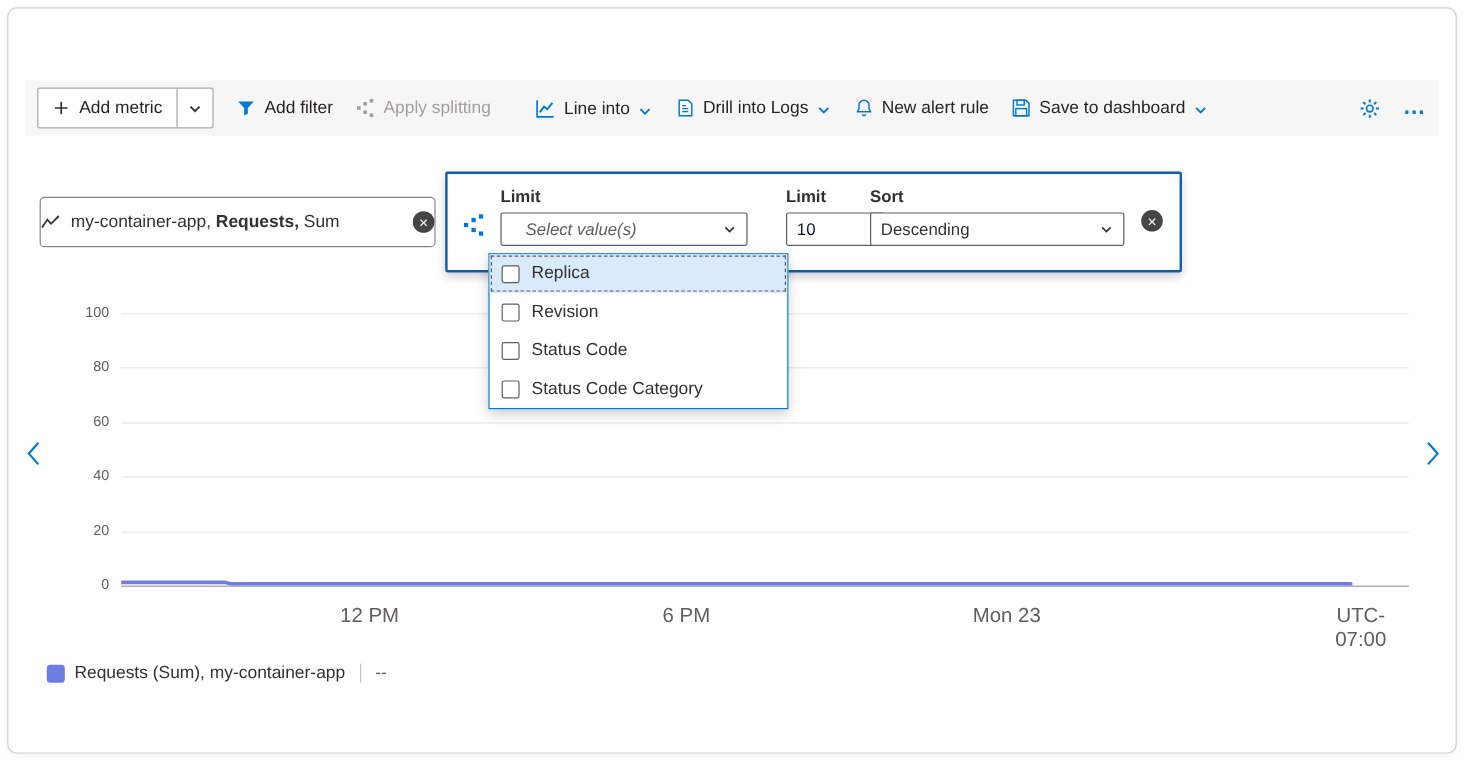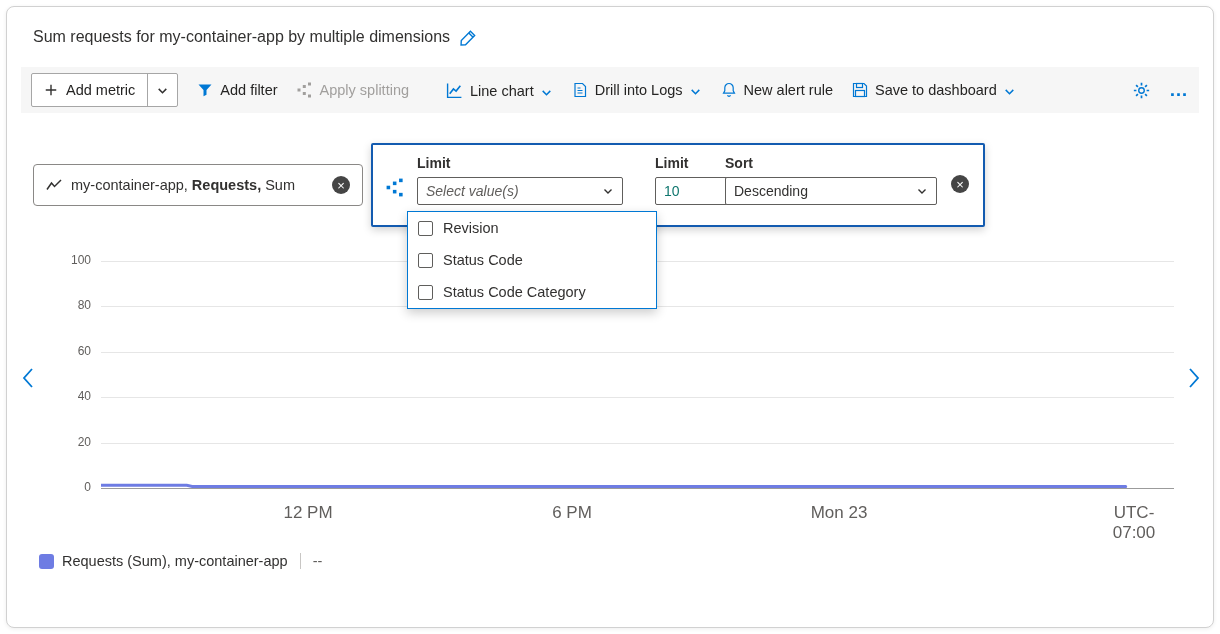--- a/index.html
+++ b/index.html
@@ -18,35 +18,35 @@
   .split-chevron { width:30px; display:flex; align-items:center; justify-content:center; border-left:1px solid #a6a6a6; color:#323130; }
   .tb-btn { display:flex; align-items:flex-end; gap:7px; font-size:14.5px; color:#252423; cursor:pointer; white-space:nowrap; }
   .tb-btn .icon { display:inline-flex; color:#0078d4; }
   .tb-btn.disabled { color:#a19f9d; cursor:default; }
   .tb-btn.disabled .icon { color:#a19f9d; }
   .tb-chevron { display:inline-flex; color:#0078d4; margin-left:-1px; }
   .tb-icon-only { display:inline-flex; color:#0078d4; cursor:pointer; }
   .tb-more { color:#0078d4; font-size:19px; font-weight:bold; letter-spacing:1px; cursor:pointer; line-height:10px; }
 
   
-  .metric-pill { position:absolute; left:26px; top:157px; width:330px; height:42px; border:1px solid #8a8886; border-radius:4px; background:#fff; display:flex; align-items:center; gap:9px; padding:0 12px; }
+  .metric-pill { position:absolute; left:26px; top:157px; width:330px; height:42px; border:1px solid #8a8886; border-radius:4px; background:#fff; display:flex; align-items:center; gap:9px; padding:0 0; }
   .pill-text { font-size:14.5px; color:#323130; white-space:nowrap; display:flex; gap:4px; }
   .pill-text .bold { font-weight:700; }
   .dismiss { width:18px; height:18px; border-radius:50%; background:#454545; color:#fff; display:flex; align-items:center; justify-content:center; font-size:13px; line-height:1; cursor:pointer; flex:0 0 auto; }
   .metric-pill .dismiss { margin-left:auto; }
 
   
   .split-panel { position:absolute; left:364px; top:136px; width:614px; height:84px; background:#fff; border:2px solid #135bb0; border-radius:2px; box-shadow:0 3px 8px rgba(0,0,0,.18); z-index:5; }
   .panel-icon { position:absolute; left:13px; top:33px; color:#0078d4; }
   .field-group { position:absolute; top:10px; }
   .field-label { font-size:14px; font-weight:600; color:#323130; margin-bottom:6px; }
   .select { height:28px; border:1px solid #605e5c; border-radius:2px; background:#fff; display:flex; align-items:center; justify-content:space-between; padding:0 8px; font-size:14px; color:#323130; cursor:pointer; }
   .select .sel-chevron { color:#323130; display:inline-flex; }
-  .placeholder { font-style:italic; color:#605e5c; }
-  .limit-input { width:82px; height:28px; border:1px solid #605e5c; border-radius:2px; font-size:14px; color:#0f766e; padding:0 8px; font-family:"Liberation Sans", sans-serif; }
+  .placeholder { font-style:italic; color:#605e5c;margin-left:12px; }
+  .limit-input { width:82px; height:28px; border:1px solid #605e5c; border-radius:2px; font-size:14px; color:#0f172a; padding:0 8px; font-family:"Liberation Sans", sans-serif; }
   .fg-values { left:44px; } .fg-values .select { width:206px; }
   .fg-limit  { left:262px;margin-left:20px; }
   .fg-sort   { left:352px; } .fg-sort .select { width:212px; }
   .panel-dismiss { position:absolute; right:14px; top:30px; }
 
   
   .values-dropdown { position:absolute; left:400px; top:204px; width:250px; background:#fff; border:1px solid #0078d4; box-shadow:0 4px 10px rgba(0,0,0,.2); z-index:10; }
   .vd-item { height:32px; display:flex; align-items:center; gap:10px; padding:0 10px; font-size:14.5px; color:#323130; cursor:pointer; }
   .vd-item.focused { background:#d8eafb; outline:1px dashed #605e5c; outline-offset:-2px; }
   .checkbox { width:15px; height:15px; border:1px solid #5f5e5c; border-radius:2px; background:#fff; flex:0 0 auto; }
@@ -65,29 +65,20 @@
   .legend { position:absolute; left:32px; top:546px; display:flex; align-items:center; gap:8px; font-size:14.5px; color:#323130; }
   .legend-swatch { width:15px; height:15px; border-radius:3px; }
   .legend-sep { width:1px; height:16px; background:#c8c6c4; margin:0 4px; }
   .legend-value { color:#605e5c; }
 </style>
 </head>
 <body>
 
 <div class="card">
 
-  <div class="title-row">
-    <span class="title-text">Sum requests for my-container-app by multiple dimensions</span>
-    <span class="edit-btn">
-      <svg width="17" height="17" viewBox="0 0 16 16">
-          <path d="M9.8 2.2l4 4L5.2 14.8 1 15l.2-4.2z" fill="none" stroke="currentColor" stroke-width="1.3"></path>
-          <path d="M8.3 3.7l4 4" stroke="currentColor" stroke-width="1.3"></path>
-        </svg>
-    </span>
-  </div>
 
   <div class="toolbar">
     <div class="split-button">
       <div class="split-main">
         <span class="icon" style="color:#323130;display:inline-flex;">
           <svg width="14" height="14" viewBox="0 0 16 16">
               <path d="M8 2v12M2 8h12" stroke="currentColor" stroke-width="1.6"></path>
             </svg>
         </span>
         <span>Add metric</span>
@@ -125,21 +116,21 @@
       <span>Apply splitting</span>
     </div>
 
     <div class="tb-btn" style="margin-left:18px;">
       <span class="icon">
         <svg width="17" height="17" viewBox="0 0 16 16">
             <path d="M1.5 1.5v13h13" fill="none" stroke="currentColor" stroke-width="1.3"></path>
             <path d="M3.5 11 7 6.5l2.5 2L13.5 3.5" fill="none" stroke="currentColor" stroke-width="1.5"></path>
           </svg>
       </span>
-      <span>Line chart</span>
+      <span>Line into</span>
       <span class="tb-chevron">
         <svg width="13" height="13" viewBox="0 0 12 12">
             <path d="M2.5 4.5 6 8l3.5-3.5" fill="none" stroke="currentColor" stroke-width="1.4"></path>
           </svg>
       </span>
     </div>
 
     <div class="tb-btn">
       <span class="icon">
         <svg width="16" height="16" viewBox="0 0 16 16">
@@ -245,20 +236,24 @@
               <path d="M2.5 4.5 6 8l3.5-3.5" fill="none" stroke="currentColor" stroke-width="1.4"></path>
             </svg>
         </span>
       </div>
     </div>
 
     <span class="dismiss panel-dismiss">×</span>
   </div>
 
   <div class="values-dropdown">
+    <div class="vd-item focused">
+      <span class="checkbox"></span>
+      <span>Replica</span>
+    </div>
     <div class="vd-item">
       <span class="checkbox"></span>
       <span>Revision</span>
     </div>
     <div class="vd-item">
       <span class="checkbox"></span>
       <span>Status Code</span>
     </div>
     <div class="vd-item">
       <span class="checkbox"></span>

